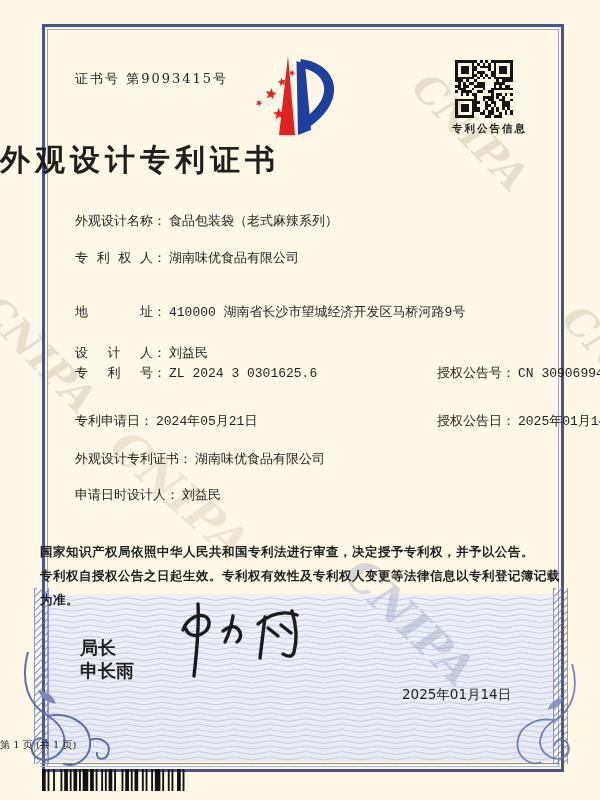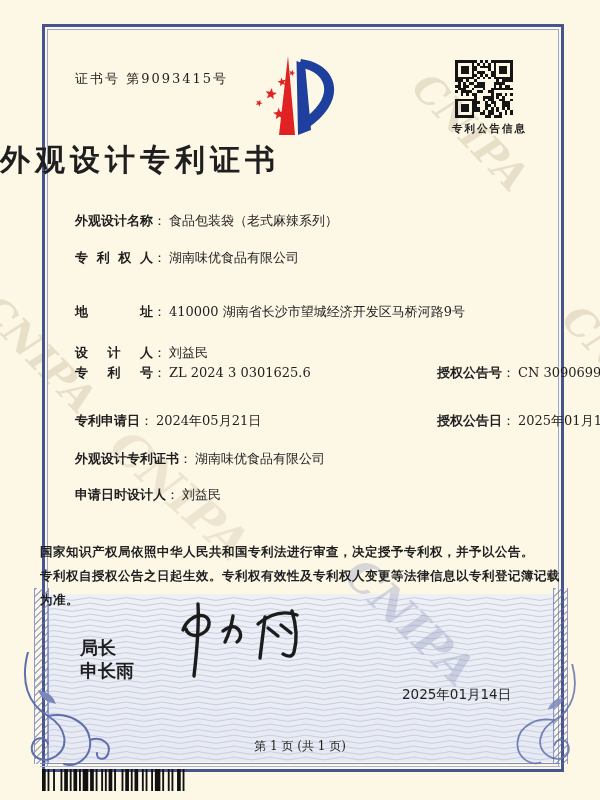--- a/index.html
+++ b/index.html
@@ -43,39 +43,39 @@
   .fl-right{left:492px; top:664px; transform:scaleX(-1); opacity:.85;}
   
   .cert-no{position:absolute; left:75px; top:62px; font-size:13px; letter-spacing:2px;margin-top:8px;}
   .logo{position:absolute; left:248px; top:50px;}
   .qr-wrap{position:absolute; left:452px; top:60px; width:64px; text-align:center;}
   .qr-caption{font-size:10.5px; font-weight:bold; letter-spacing:2px; white-space:nowrap;}
   .title{position:absolute; left:0; top:140px; width:100%; 
          font-size:30px; font-weight:bold; letter-spacing:5px;}
   
   .row{position:absolute; left:75px; font-size:13px; white-space:nowrap;}
-  .lbl{display:inline-block; vertical-align:top;font-weight:bold;}
+  .lbl{display:inline-block; vertical-align:top;}
   .w6{width:78px; text-align:justify; text-align-last:justify;}
   .colon{display:inline-block;}
-  .val{display:inline-block; margin-left:3px;}
+  .val{display:inline-block; margin-left:3px;font-family:Liberation Mono, monospace;}
   .rcol{position:absolute; left:362px; top:0;}
   .r1{top:212px;} .r2{top:249px;} .r3{top:303px;} .r4{top:344px;}
   .r5{top:364px;} .r6{top:412px;} .r7{top:450px;} .r8{top:486px;}
   
   .statement{position:absolute; left:40px; top:540px; width:520px;
              font-size:12.5px; font-weight:700; line-height:24px; text-align:left;
              letter-spacing:.5px;}
   
   .official{position:absolute; left:80px; top:636px; font-size:18px; font-weight:bold;
             font-family:"DejaVu Sans","Liberation Sans",sans-serif; line-height:23px;}
   .sig{position:absolute; left:165px; top:600px;}
   .sig path{stroke:#1c1c1c; stroke-width:3.4; fill:none; stroke-linecap:round; stroke-linejoin:round;}
   .grant-date{position:absolute; left:402px; top:686px; font-size:13.5px;
               font-family:"DejaVu Sans","Liberation Sans",sans-serif;}
-  .page-info{position:absolute; left:0; top:738px; width:100%; text-align:center; font-size:12px;}
+  .page-info{position:absolute; left:0; top:738px; width:100%; text-align:left; font-size:10px;}
   
   .barcode{position:absolute; left:42px; top:769px;}
 </style>
 </head>
 <body>
 
 <div class="page">
 
   <div class="wavy">
     <svg id="waves" width="510" height="168" viewBox="0 0 510 168">

